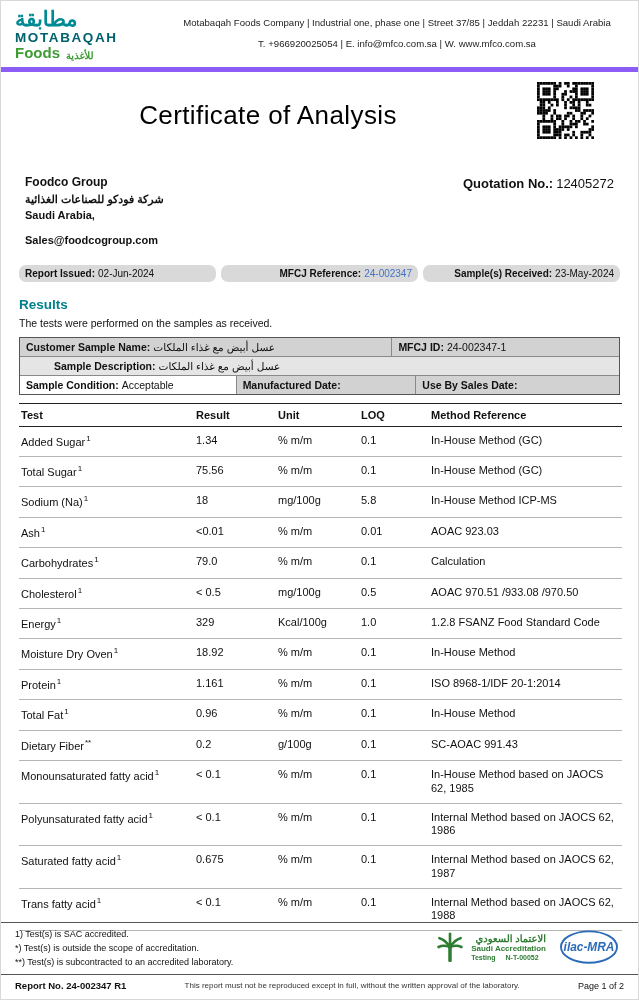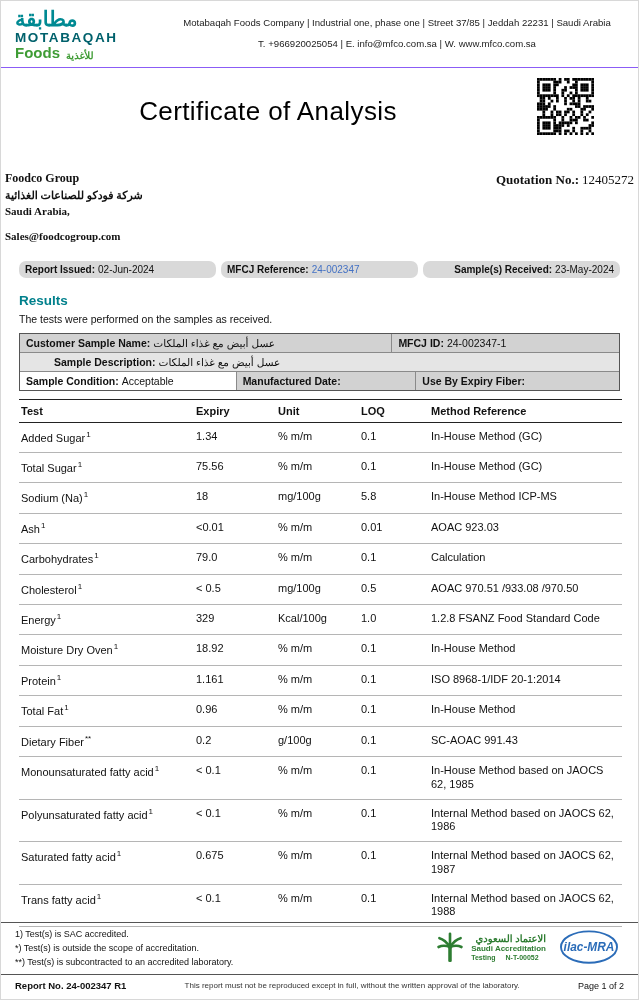--- a/index.html
+++ b/index.html
@@ -1,50 +1,50 @@
 <!DOCTYPE html>
 <html><head>
 <meta charset="utf-8">
 <style>
   html,body{margin:0;padding:0;background:#f2f2f2;}
   .page{position:relative;width:639px;height:1000px;margin:0 auto;background:#fff;
         border:1px solid #d8d8d8;box-sizing:border-box;overflow:hidden;
         font-family:"Liberation Sans",sans-serif;color:#111;}
 
   
-  .header{display:flex;align-items:flex-start;padding:7px 14px 6px;border-bottom:1px solid #8b5cf6;}
+  .header{display:flex;align-items:flex-start;padding:7px 14px 6px;border-bottom:5px solid #8b5cf6;}
   .logo{width:155px;flex:0 0 auto;line-height:1.08;}
   .logo-arabic{color:#008a93;font-weight:bold;font-size:21px;}
   .logo-name{color:#00616c;font-weight:bold;font-size:13.5px;letter-spacing:1.6px;}
   .logo-foods{display:flex;align-items:flex-end;gap:6px;}
   .logo-foods-en{color:#3f9c35;font-weight:bold;font-size:15px;}
   .logo-foods-ar{color:#3f9c35;font-weight:bold;font-size:10px;}
   .header-text{flex:1;text-align:center;font-size:9.6px;color:#222;padding-top:9px;}
   .header-text .ln{margin-bottom:10px;}
 
   
   .title-row{position:relative;height:80px;margin-top:4px;}
   .doc-title{position:absolute;left:0;right:103px;top:24px;text-align:center;
              font-size:26px;letter-spacing:.4px;color:#000;}
   .qr{position:absolute;right:44px;top:6px;width:57px;height:57px;}
 
   
-  .customer{display:flex;justify-content:space-between;align-items:flex-start;padding:18px 4px 0;font-family:Liberation Serif, serif;}
+  .customer{display:flex;justify-content:space-between;align-items:flex-start;padding:18px 24px 0;}
   .cust-left div{font-size:11px;font-weight:bold;line-height:1.45;}
   .cust-name{font-size:12px !important;}
   .cust-email{margin-top:9px;}
   .quotation{font-size:13px;padding-top:2px;}
   .quotation b{margin-right:3px;}
 
   
   .report-bar{display:flex;gap:5px;margin:16px 18px 0;}
   .report-cell{flex:1;background:#d9d9d9;font-size:10px;padding:3px 6px;white-space:nowrap;border-radius:7px;}
   .report-cell b{margin-right:3px;}
   .ref-value{color:#4472c4;}
-  .report-cell.mid{text-align:left;}
+  .report-cell.mid{text-align:right;}
   .report-cell.right{text-align:right;}
 
   
   .results-heading{margin:15px 18px 0;color:#00808c;font-weight:bold;font-size:13.5px;}
   .results-note{margin:5px 18px 8px;font-size:10.5px;}
 
   .sample-table{margin:2px 18px 0;border:1px solid #555;font-size:10.5px;}
   .srow{display:flex;}
   .srow1{background:#d2d2d2;border-bottom:1px solid #8a8a8a;}
   .srow2{background:#e5e5e5;border-bottom:1px solid #8a8a8a;padding-left:28px;}
@@ -386,37 +386,37 @@
       </div>
     </div>
     <div class="srow">
       <div class="scell w36">
         <b>Sample Condition:</b><span>Acceptable</span>
       </div>
       <div class="scell w30 bl">
         <b>Manufactured Date:</b>
       </div>
       <div class="scell w34 bl">
-        <b>Use By Expiry Fiber:</b>
+        <b>Use By Sales Date:</b>
       </div>
     </div>
   </div>
 
   <table class="results">
     <colgroup>
         <col class="c1">
         <col class="c2">
         <col class="c3">
         <col class="c4">
         <col class="c5">
       </colgroup>
     <thead>
         <tr>
           <th>Test</th>
-          <th>Expiry</th>
+          <th>Result</th>
           <th>Unit</th>
           <th>LOQ</th>
           <th>Method Reference</th>
         </tr>
       </thead>
     <tbody>
         <tr>
           <td>Added Sugar<sup>1</sup></td>
           <td>1.34</td>
           <td>% m/m</td>

